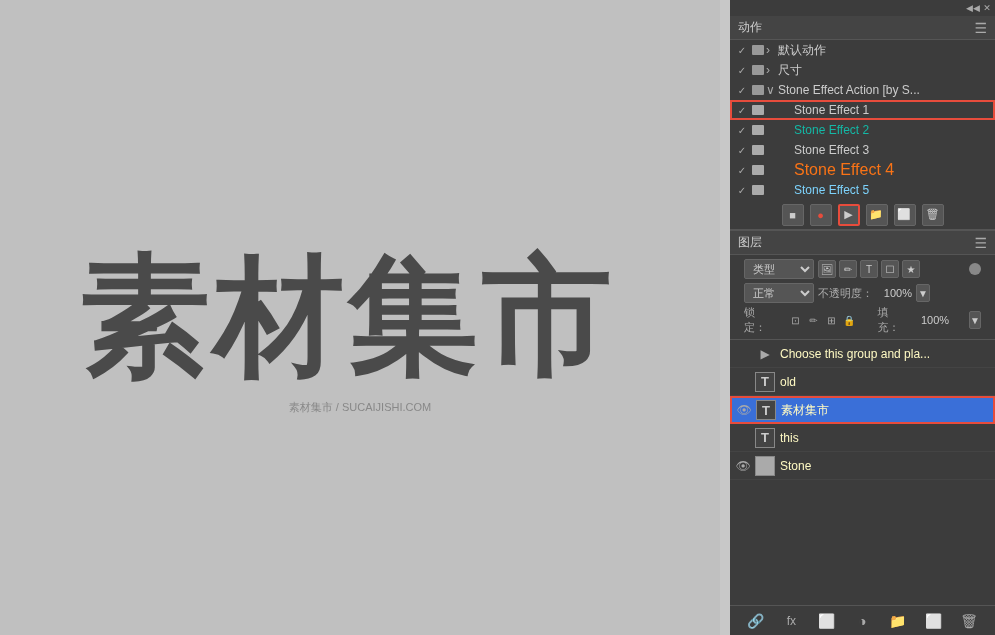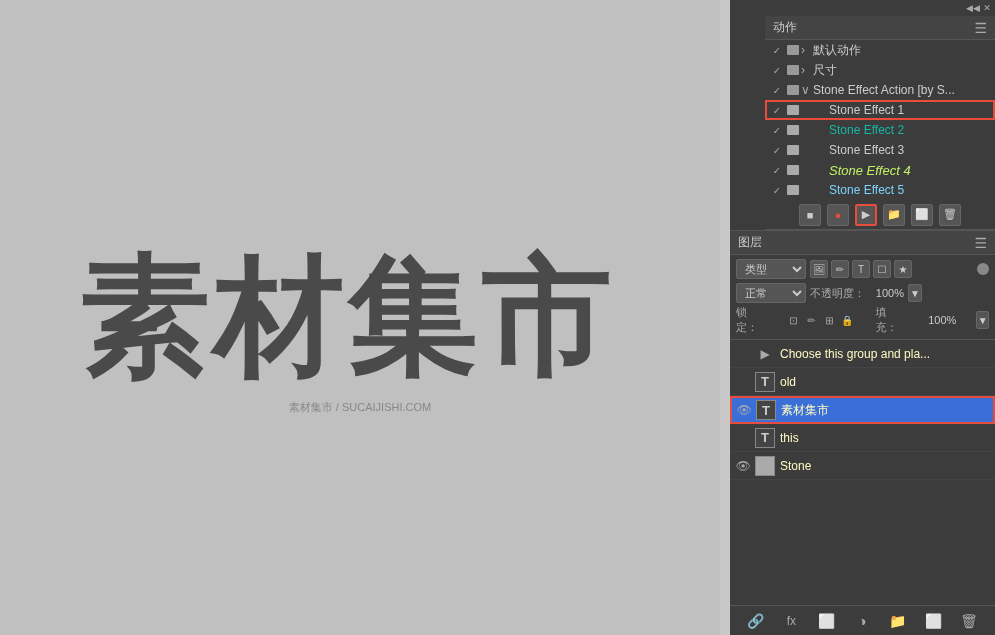--- a/index.html
+++ b/index.html
@@ -79,21 +79,20 @@
       cursor: pointer;
       display: flex;
       align-items: center;
       justify-content: center;
     }
 
     
     #actions-panel {
       background: #3c3c3c;
       border-bottom: 1px solid #555;
-      padding-left: 35px;
     }
 
     .panel-header {
       height: 24px;
       background: #444;
       display: flex;
       align-items: center;
       justify-content: space-between;
       padding: 0 8px;
       border-bottom: 1px solid #555;
@@ -163,21 +162,21 @@
     
     #layers-panel {
       flex: 1;
       background: #3c3c3c;
       display: flex;
       flex-direction: column;
       overflow: hidden;
     }
 
     .layers-controls {
-      padding: 4px 6px;
+      padding: 4px 14px;
       background: #3c3c3c;
       border-bottom: 1px solid #555;
     }
     .layers-search-row {
       display: flex;
       align-items: center;
       gap: 4px;
       margin-bottom: 4px;
     }
     .layers-type-select {
@@ -422,21 +421,21 @@
     <span style="display:inline-block;width:12px;height:10px;background:#aaa;margin:0 2px;border-radius:1px;"></span>
     <span style="margin-left:16px;"></span>
     <span style="width:12px;display:inline-block;"></span>
     <span class="action-label" style="color:#ccc;font-size:12px;">Stone Effect 3</span>
   </div>
         <div class="action-item">
     <span class="action-check" style="color:#aaa;font-size:10px;">✓</span>
     <span style="display:inline-block;width:12px;height:10px;background:#aaa;margin:0 2px;border-radius:1px;"></span>
     <span style="margin-left:16px;"></span>
     <span style="width:12px;display:inline-block;"></span>
-    <span class="action-label" style="color:#bef264;font-size:13px;font-style:italic;">Stone Effect 4</span>
+    <span class="action-label" style="color:#f97316;font-size:16px;">Stone Effect 4</span>
   </div>
         <div class="action-item">
     <span class="action-check" style="color:#aaa;font-size:10px;">✓</span>
     <span style="display:inline-block;width:12px;height:10px;background:#aaa;margin:0 2px;border-radius:1px;"></span>
     <span style="margin-left:16px;"></span>
     <span style="width:12px;display:inline-block;"></span>
     <span class="action-label" style="color:#7dd3fc;font-size:12px;">Stone Effect 5</span>
   </div>
       </div>
 

